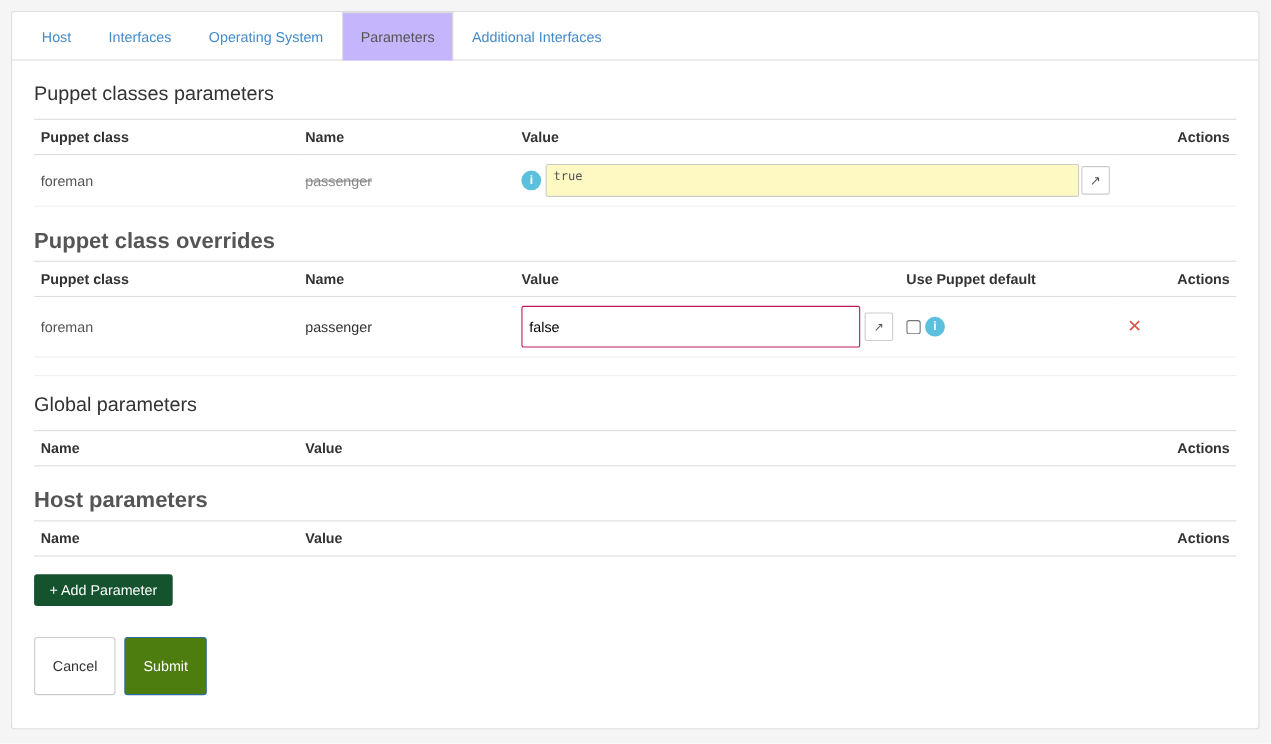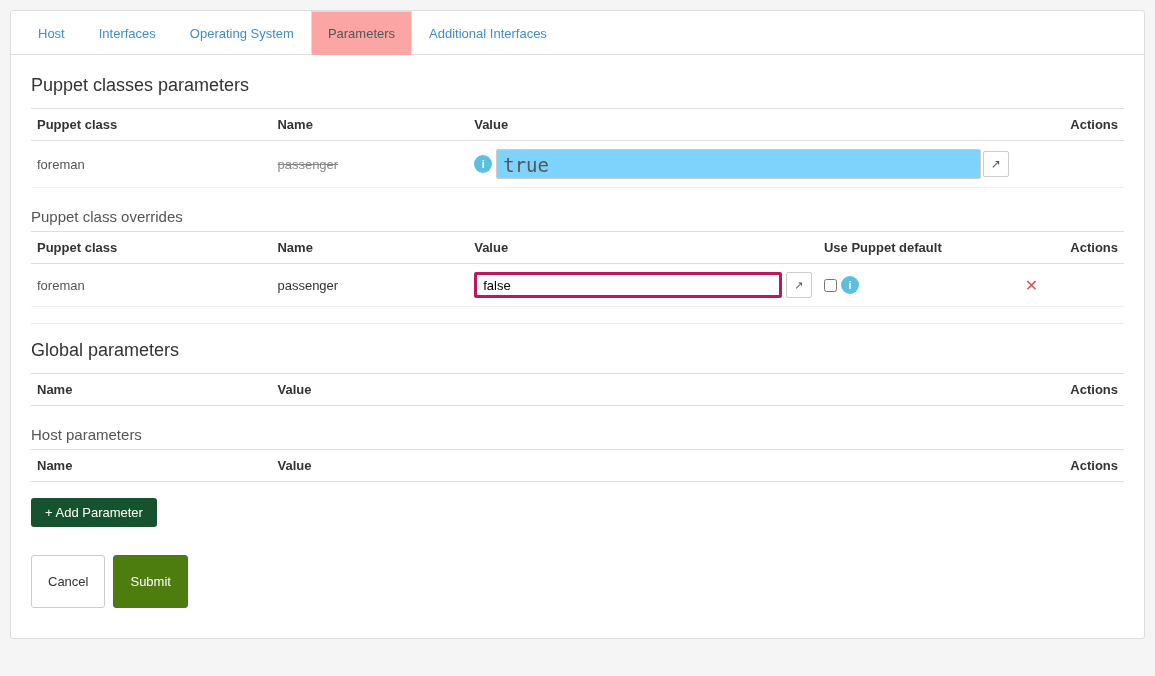--- a/index.html
+++ b/index.html
@@ -25,21 +25,21 @@
       padding: 14px 16px;
       cursor: pointer;
       color: #428bca;
       font-size: 13px;
       border: 1px solid transparent;
       border-bottom: none;
       margin-bottom: -1px;
       text-decoration: none;
     }
     .tab.active {
-      background: #fca5a5;
+      background: #c4b5fd;
       border-color: #ddd;
       border-bottom-color: #fff;
       color: #555;
       cursor: default;
     }
     
     .content {
       padding: 20px 20px 30px 20px;
     }
     .section-title {
@@ -100,23 +100,23 @@
       flex-shrink: 0;
     }
     .value-input-wrapper {
       display: flex;
       align-items: center;
       flex: 1;
     }
     .value-textarea {
       flex: 1;
       border: 1px solid #ccc;
-      background: #7dd3fc;
+      background: #fef9c3;
       padding: 4px 6px;
-      font-size: 19px;
+      font-size: 11px;
       color: #555;
       border-radius: 2px;
       height: 30px;
       resize: none;
     }
     .expand-btn {
       display: inline-flex;
       align-items: center;
       justify-content: center;
       width: 26px;
@@ -130,25 +130,25 @@
       font-size: 12px;
     }
     
     .override-value-cell {
       display: flex;
       align-items: center;
       gap: 4px;
     }
     .override-input {
       flex: 1;
-      border: 3px solid #be185d;
+      border: 1px solid #be185d;
       padding: 4px 6px;
       font-size: 13px;
       border-radius: 2px;
-      height: 26px;
+      height: 38px;
     }
     .expand-btn-sm {
       display: inline-flex;
       align-items: center;
       justify-content: center;
       width: 26px;
       height: 26px;
       background: #fff;
       border: 1px solid #ccc;
       border-radius: 2px;
@@ -177,22 +177,22 @@
     .delete-btn {
       color: #d9534f;
       font-size: 16px;
       cursor: pointer;
       border: none;
       background: none;
       padding: 0 4px;
     }
     
     .subsection-title {
-      font-size: 15px;
-      font-weight: normal;
+      font-size: 20px;
+      font-weight: bold;
       color: #555;
       padding: 10px 0 6px 0;
     }
     
     .add-param-btn {
       display: inline-block;
       background: #14532d;
       color: #fff;
       border: none;
       padding: 7px 14px;

